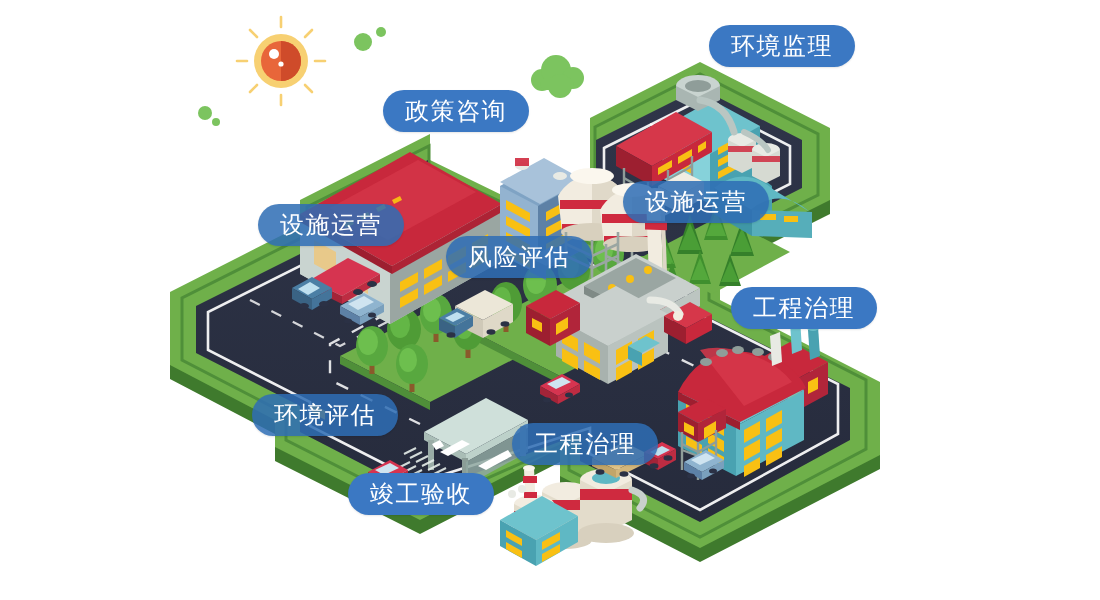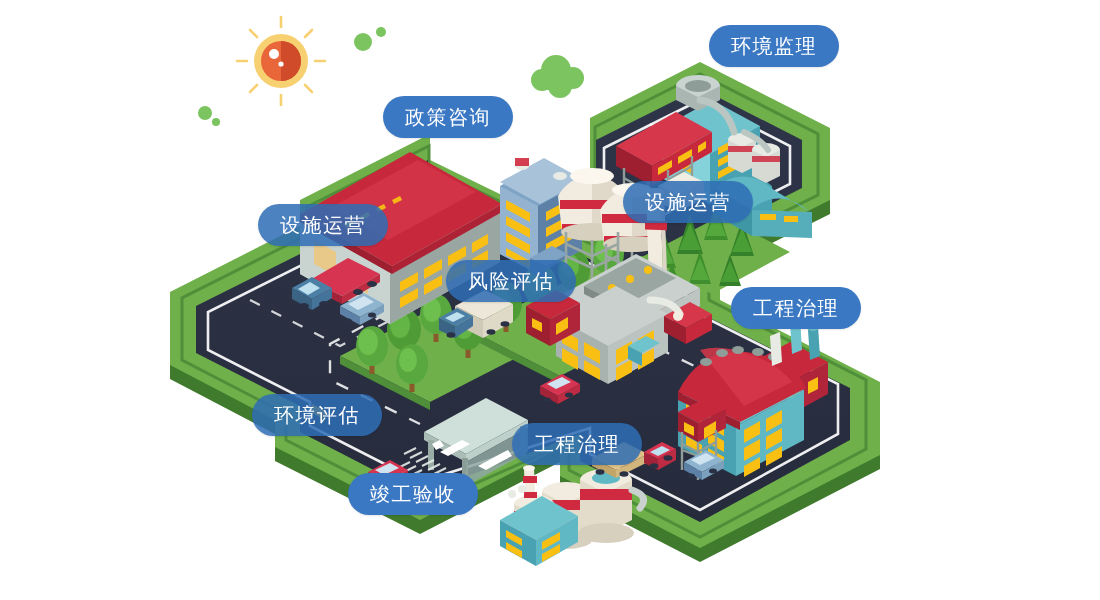--- a/index.html
+++ b/index.html
@@ -24,21 +24,21 @@
   }
   
   .badge {
     position: absolute;
     display: flex;
     align-items: center;
     justify-content: center;
     height: 42px;
     border-radius: 21px;
     color: #ffffff;
-    font-size: 20px;
+    font-size: 24px;
     letter-spacing: 1.5px;
     white-space: nowrap;
     padding: 0 22px;
     background: #3b78c3;
     box-shadow: 0 1px 2px rgba(0,0,0,0.10);
     cursor: pointer;
     user-select: none;
   }
   .badge.translucent { background: rgba(47,110,180,0.86); }
   .badge.solid { background: #3b78c3; }
@@ -684,30 +684,30 @@
       <circle cx="381" cy="32" r="5" fill="#7cc45f"></circle>
       <circle cx="205" cy="113" r="7" fill="#7cc45f"></circle>
       <circle cx="216" cy="122" r="4" fill="#7cc45f"></circle>
     </g>
   </svg>
 
   <div id="badge-layer">
       <div class="badge solid" style="left: 709px; top: 25px;">
         <span>环境监理</span>
       </div>
-      <div class="badge solid" style="left: 383px; top: 96px; align-items: center;">
+      <div class="badge solid" style="left: 383px; top: 90px; align-items: center;">
         <span>政策咨询</span>
       </div>
       <div class="badge translucent" style="left: 623px; top: 181px;">
         <span>设施运营</span>
       </div>
       <div class="badge translucent" style="left: 258px; top: 204px;">
         <span>设施运营</span>
       </div>
-      <div class="badge translucent" style="left: 446px; top: 260px;">
+      <div class="badge translucent" style="left: 446px; top: 236px;">
         <span>风险评估</span>
       </div>
       <div class="badge solid" style="left: 731px; top: 287px;">
         <span>工程治理</span>
       </div>
       <div class="badge translucent" style="left: 252px; top: 394px;">
         <span>环境评估</span>
       </div>
       <div class="badge translucent" style="left: 512px; top: 423px;">
         <span>工程治理</span>

